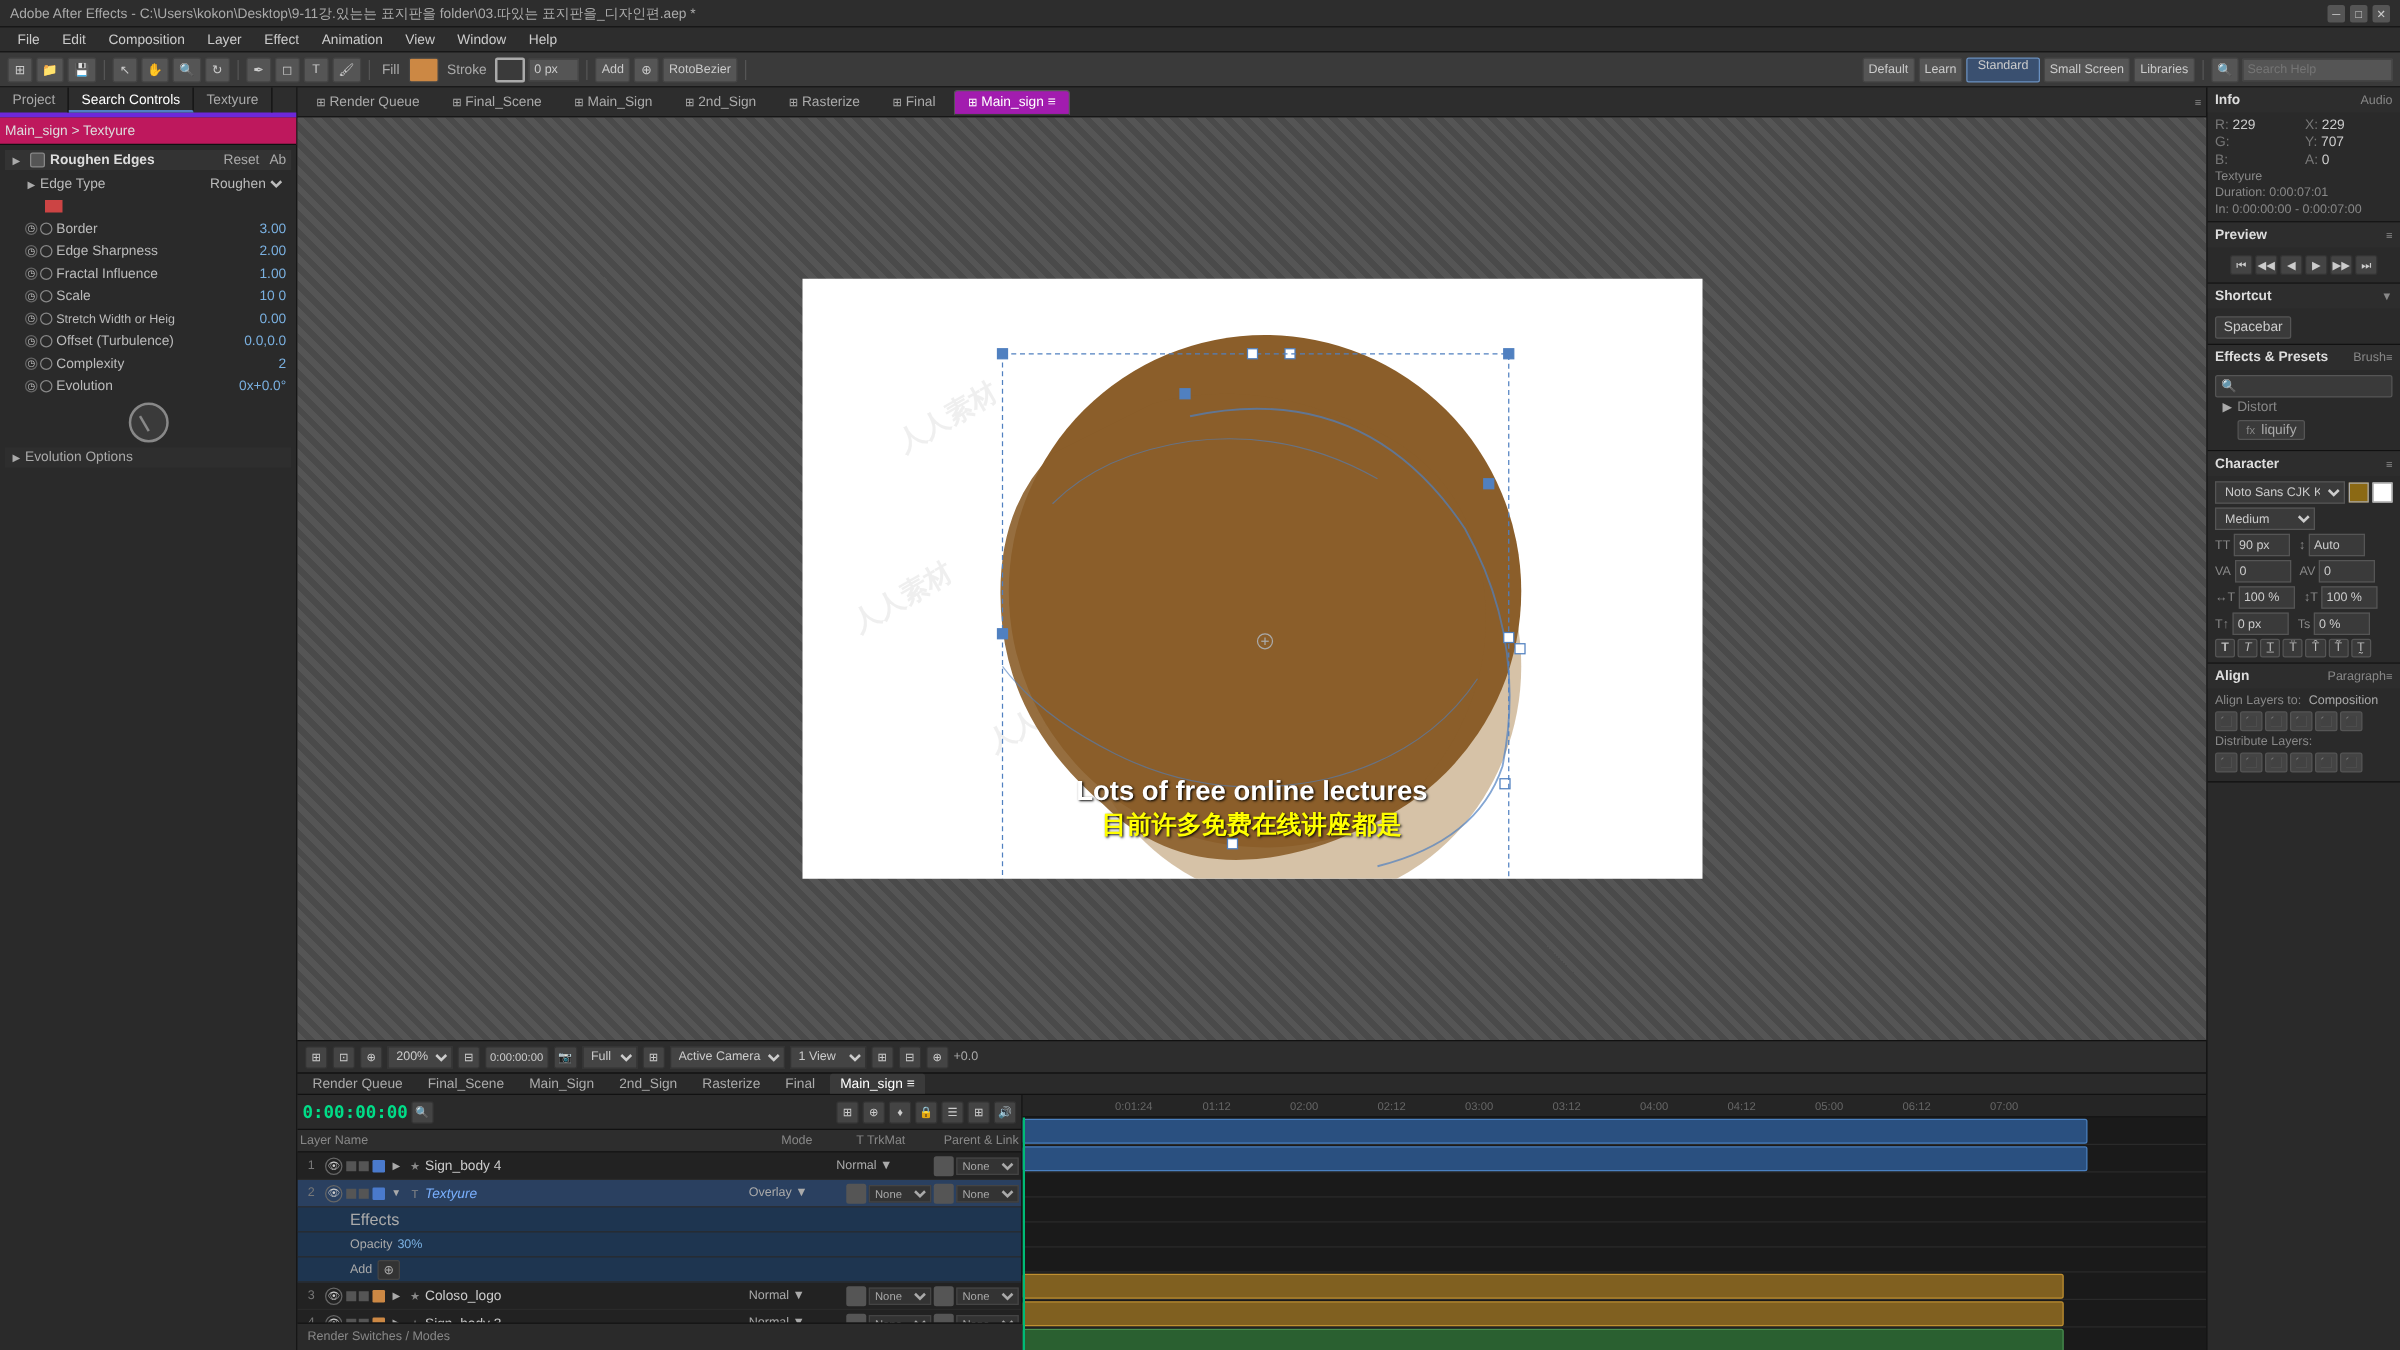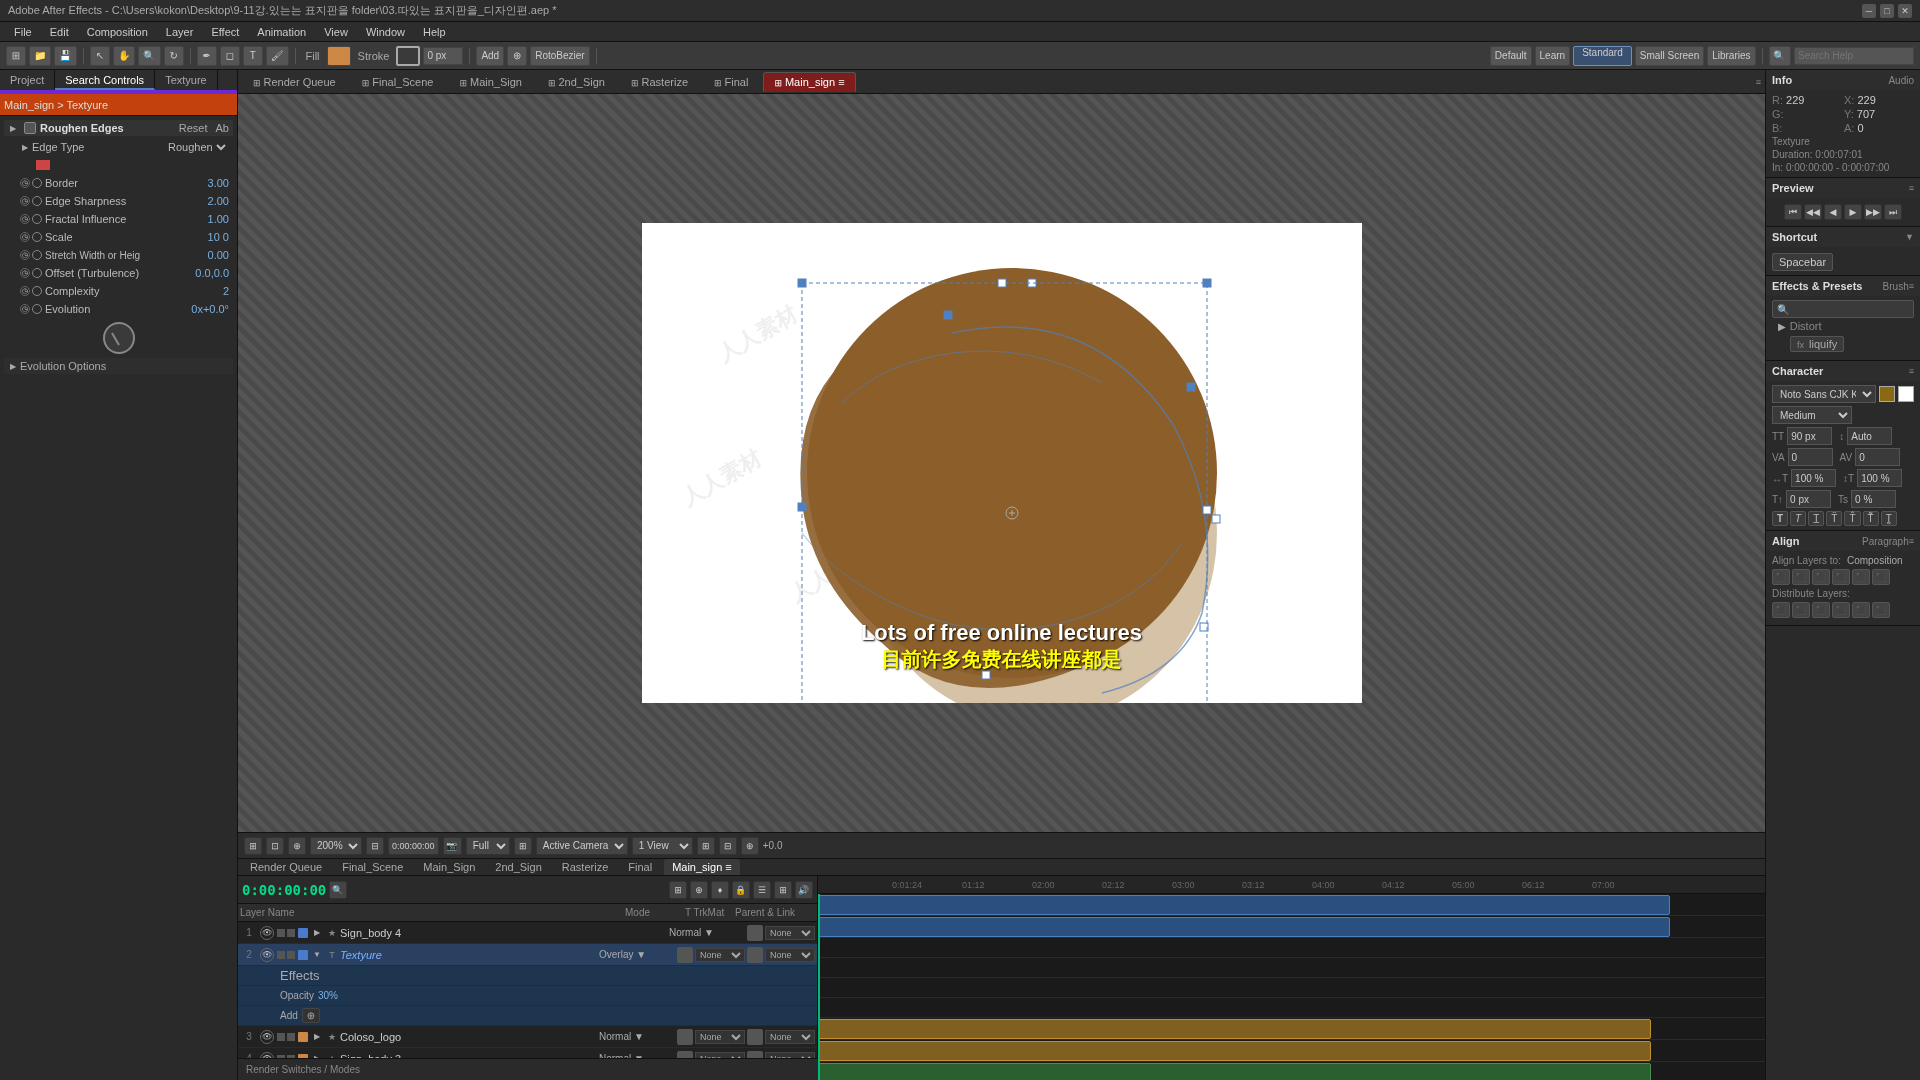--- a/index.html
+++ b/index.html
@@ -59,21 +59,21 @@
     .stopwatch { width: 10px; height: 10px; border: 1px solid #666; border-radius: 50%; margin-right: 2px; flex-shrink: 0; font-size: 7px; display: flex; align-items: center; justify-content: center; }
     .twirl { width: 10px; height: 10px; margin-right: 2px; flex-shrink: 0; font-size: 8px; color: #aaa; display: flex; align-items: center; justify-content: center; }
     .section-header { display: flex; align-items: center; padding: 2px 4px; background: #2e2e2e; cursor: pointer; }
     .section-label { font-size: 11px; color: #aaa; }
     .evolution-dial { width: 32px; height: 32px; border: 2px solid #888; border-radius: 50%; margin: 4px auto; display: flex; align-items: center; justify-content: center; background: #3a3a3a; }
 
     
     #center-area { flex: 1; display: flex; flex-direction: column; }
     #comp-tabs { display: flex; height: 24px; background: #2d2d2d; border-bottom: 1px solid #111; align-items: center; padding: 0 4px; gap: 4px; }
     .comp-tab { padding: 3px 10px; font-size: 11px; color: #aaa; cursor: pointer; border: 1px solid transparent; border-radius: 3px 3px 0 0; }
-    .comp-tab.active { color: #fff; background: #7f1d1d; border-color: #555; border-bottom-color: #3a3a3a; }
+    .comp-tab.active { color: #fff; background: #a21caf; border-color: #555; border-bottom-color: #3a3a3a; }
     .comp-tab-icon { font-size: 9px; margin-right: 3px; }
 
     #viewer-area { flex: 1; background: #4a4a4a; display: flex; align-items: center; justify-content: center; position: relative; overflow: hidden; }
     #canvas-bg { width: 100%; height: 100%; background: repeating-linear-gradient(45deg, #555 0px, #555 5px, #4a4a4a 5px, #4a4a4a 10px); position: absolute; }
     #comp-canvas { width: 720px; height: 480px; background: white; position: absolute; top: 50%; left: 50%; transform: translate(-50%, -50%); overflow: hidden; }
 
     
     .watermark { position: absolute; color: rgba(150,150,150,0.15); font-size: 22px; font-weight: bold; transform: rotate(-30deg); pointer-events: none; }
 
     
@@ -164,21 +164,21 @@
     #subtitle-overlay { position: absolute; bottom: 30px; left: 50%; transform: translateX(-50%); text-align: center; pointer-events: none; z-index: 100; }
     .sub-line1 { font-size: 22px; color: white; text-shadow: 1px 1px 2px #000; font-weight: bold; }
     .sub-line2 { font-size: 20px; color: #ffff00; text-shadow: 1px 1px 2px #000; font-weight: bold; }
     .sub-line3 { font-size: 22px; color: white; text-shadow: 1px 1px 2px #000; font-weight: bold; }
 
     
     ::-webkit-scrollbar { width: 8px; height: 8px; }
     ::-webkit-scrollbar-track { background: #1a1a1a; }
     ::-webkit-scrollbar-thumb { background: #555; border-radius: 2px; }
 
-    .panel-header-row { display: flex; align-items: center; height: 22px; padding: 0 4px; background: #c2410c; border-bottom: 1px solid #111; }
+    .panel-header-row { display: flex; align-items: center; height: 22px; padding: 0 4px; background: #be185d; border-bottom: 1px solid #111; }
     .panel-header-title { font-size: 11px; color: #ddd; flex: 1; }
 
     #bottom-status { height: 22px; background: #2a2a2a; border-top: 1px solid #111; display: flex; align-items: center; padding: 0 8px; font-size: 10px; color: #888; }
     
     .tl-bars-wrapper { position: relative; }
     .tl-row-bar { height: 22px; display: flex; align-items: center; border-bottom: 1px solid #2a2a2a; padding: 1px 0; }
   </style>
 </head>
 <body>
 
@@ -478,21 +478,21 @@
             <div class="tl-ctrl-btn">♦</div>
             <div class="tl-ctrl-btn">🔒</div>
             <div class="tl-ctrl-btn">☰</div>
             <div class="tl-ctrl-btn">⊞</div>
             <div class="tl-ctrl-btn">🔊</div>
           </div>
           <div class="tl-col-header">
             <span style="width:60px;font-size:10px;color:#888;">Layer Name</span>
             <span style="width:60px;font-size:10px;color:#888;margin-left:auto;">Mode</span>
             <span style="width:50px;font-size:10px;color:#888;">T TrkMat</span>
-            <span style="width:80px;font-size:10px;color:#888;">Parent &amp; Link</span>
+            <span style="width:80px;font-size:10px;color:#888;text-align:right;">Parent &amp; Link</span>
           </div>
           <div id="tl-layers">
 
             <div class="layer-row">
               <span class="layer-num">1</span>
               <div class="layer-vis">👁</div>
               <div style="width:8px;height:8px;background:#555;margin:0 1px;"></div>
               <div style="width:8px;height:8px;background:#555;margin:0 1px;"></div>
               <div class="layer-color" style="background:#4a7acc;"></div>
               <div class="layer-twirl">▶</div>

